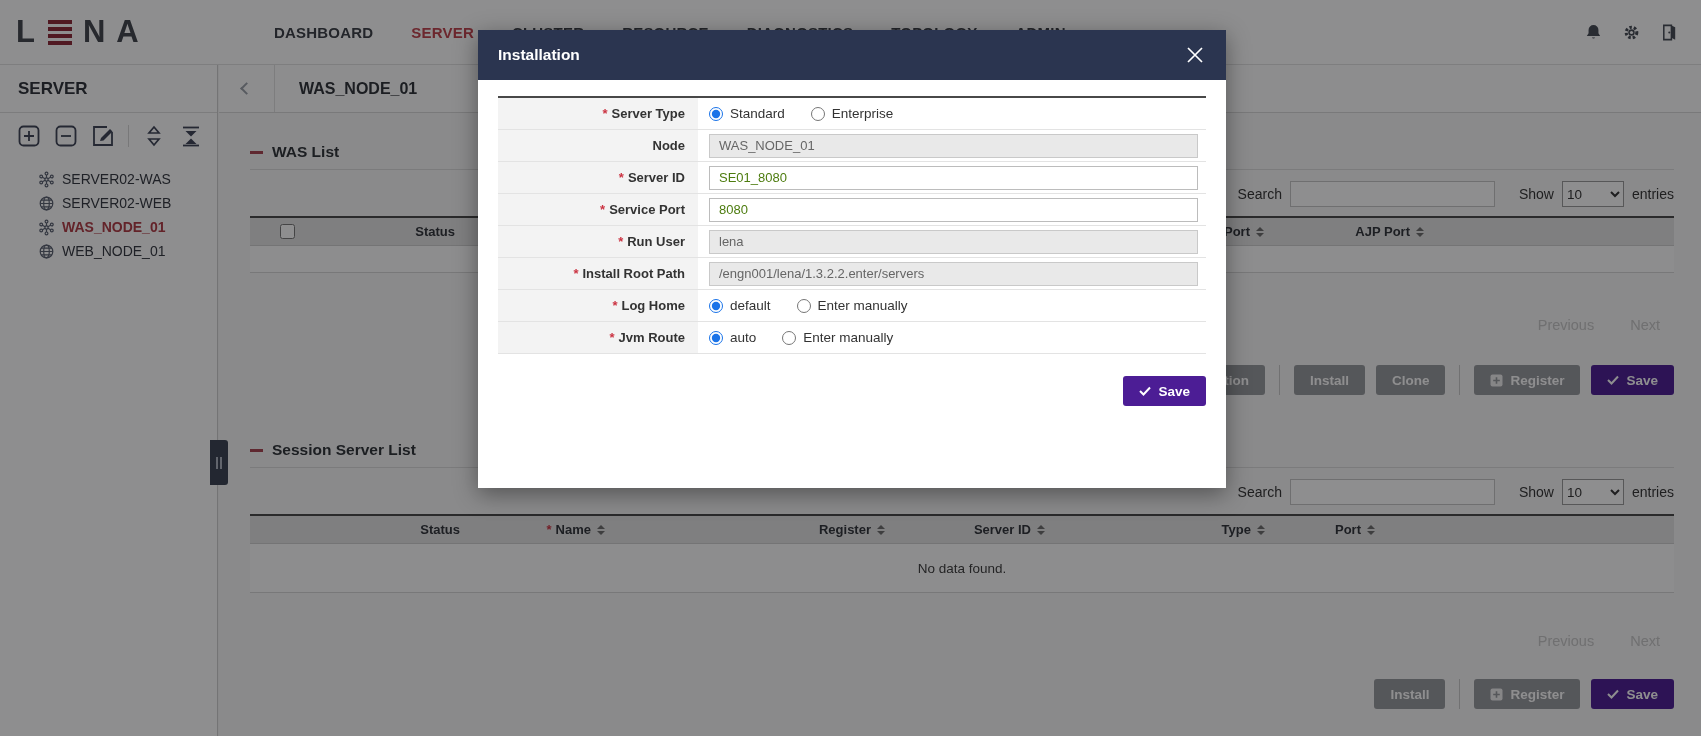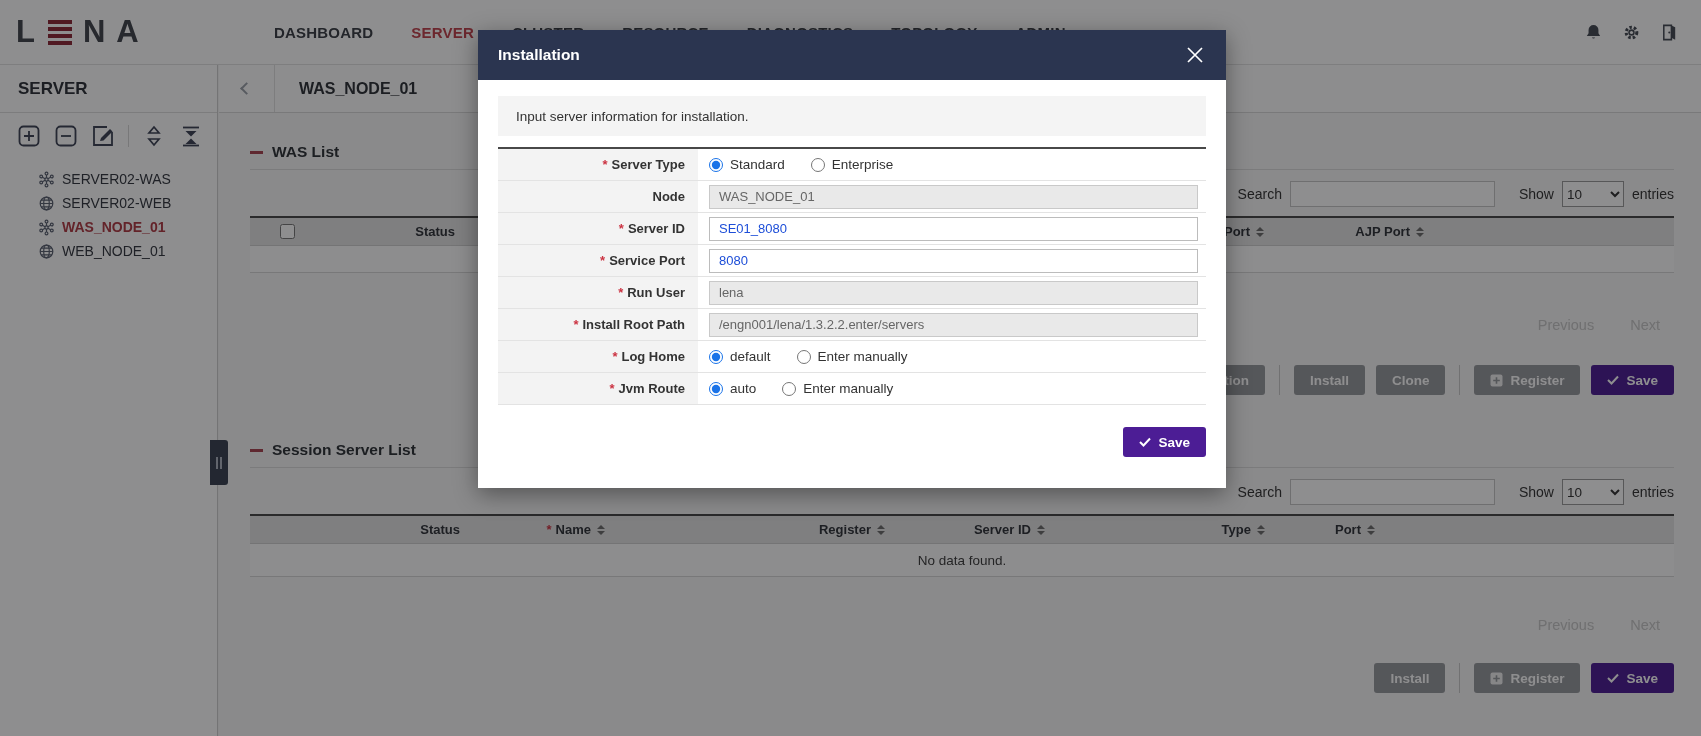--- a/index.html
+++ b/index.html
@@ -53,21 +53,21 @@
 
   .list-controls { margin-top:10px; display:flex; justify-content:flex-end; align-items:center; gap:8px; font-size:14px; color:#333; height:28px; }
   .search-input { width:205px; height:26px; border:1px solid #c6c6c6; background:#fff; padding:0 8px; font-size:13px; }
   .show-label { margin-left:16px; }
   .page-size { width:62px; height:26px; border:1px solid #9a9a9a; font-size:13.5px; background:#fff; color:#333; }
 
   .tbl { margin-top:8px; border-top:2px solid #464646; background:#fdfdfd; }
   .thead { display:flex; align-items:center; height:28px; background:#e4e4e4; border-bottom:1px solid #cfcfcf; font-weight:700; font-size:13px; color:#2f3238; }
   .th { display:flex; align-items:center; justify-content:flex-end; }
   .trow-empty { height:27px; border-bottom:1px solid #d6d6d6; }
-  .no-data-row { height:33px; border-bottom:1px solid #d6d6d6; display:flex; align-items:center; justify-content:center; font-size:13.5px; color:#3c3c3c; }
+  .no-data-row { height:49px; border-bottom:1px solid #d6d6d6; display:flex; align-items:center; justify-content:center; font-size:13.5px; color:#3c3c3c; }
   .sort { display:inline-flex; flex-direction:column; margin-left:6px; }
   .sort i { display:block; width:0; height:0; border-left:4px solid transparent; border-right:4px solid transparent; }
   .sort .up { border-bottom:4px solid #6b6b6b; margin-bottom:2px; }
   .sort .down { border-top:4px solid #6b6b6b; }
   .th-cb { width:45px; }
   .hd-cb { width:15px; height:15px; cursor:pointer; }
   .req { color:#cb3342; font-weight:700; margin-right:4px; }
 
   .pager { display:flex; justify-content:flex-end; align-items:center; gap:36px; padding-right:14px; color:#c7c7c7; font-size:14.5px; }
   .pager-was { margin-top:44px; }
@@ -88,21 +88,21 @@
   .modal { position:absolute; left:478px; top:30px; width:748px; height:458px; background:#fff; z-index:50; box-shadow:0 6px 22px rgba(0,0,0,.4); }
   .modal-head { height:50px; background:#2b3550; display:flex; align-items:center; padding:0 20px; }
   .modal-title { color:#fff; font-size:15.5px; font-weight:700; }
   .modal-close { margin-left:auto; width:22px; height:22px; display:inline-flex; cursor:pointer; }
   .modal-body { padding:16px 20px 20px 20px; }
   .info-box { height:40px; background:#f4f4f4; display:flex; align-items:center; padding:0 18px; font-size:13.5px; color:#333; margin-bottom:11px; }
   .form { border-top:2px solid #484848; }
   .frow { display:flex; height:32px; border-bottom:1px solid #e3e3e3; }
   .flabel { width:200px; background:#f3f3f3; display:flex; align-items:center; justify-content:flex-end; padding-right:13px; font-weight:700; font-size:13px; color:#333; }
   .fval { flex:1; display:flex; align-items:center; padding-left:11px; }
-  .tinput { width:489px; height:24px; border:1px solid #bcbcbc; padding:0 9px; font-size:13px; color:#1d4ed8; font-family:inherit; background:#fff; }
+  .tinput { width:489px; height:24px; border:1px solid #bcbcbc; padding:0 9px; font-size:13px; color:#4d7c0f; font-family:inherit; background:#fff; }
   .tinput:disabled { background:#e9e9e9; color:#666; border-color:#c9c9c9; }
   .radio-opt { display:inline-flex; align-items:center; gap:7px; margin-right:26px; font-size:13.5px; color:#333; cursor:pointer; }
   .radio-opt input { width:14px; height:14px; accent-color:#1a73e8; margin:0; cursor:pointer; }
   .save-row { display:flex; justify-content:flex-end; margin-top:22px; }
 </style>
 </head>
 <body>
 
 <header class="topbar">
   <div class="logo">
@@ -424,21 +424,20 @@
 <div class="modal">
   <div class="modal-head">
     <span class="modal-title">Installation</span>
     <span class="modal-close">
       <svg viewBox="0 0 22 22">
           <path d="M4 4l14 14M18 4L4 18" stroke="#fff" stroke-width="1.7"></path>
         </svg>
     </span>
   </div>
   <div class="modal-body">
-    <div class="info-box">Input server information for installation.</div>
     <div class="form">
 
       <div class="frow">
         <div class="flabel">
             <span class="req">*</span>
             <span>Server Type</span>
           </div>
         <div class="fval">
           <label class="radio-opt">
             <input type="radio" name="stype" checked="Standard" style="">

